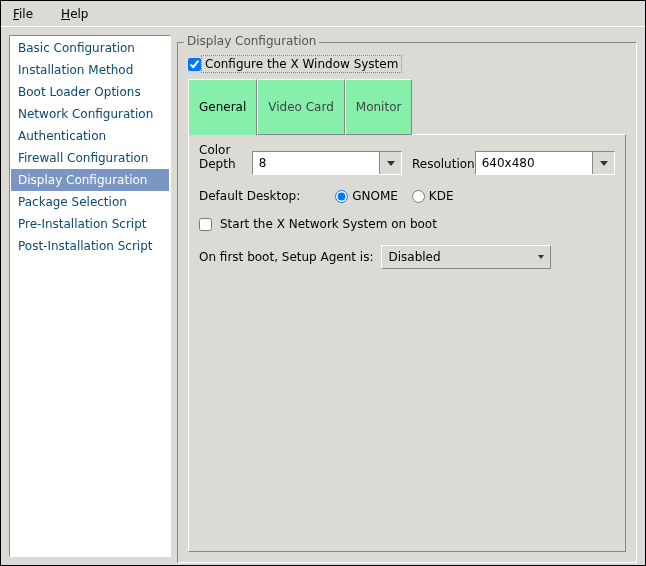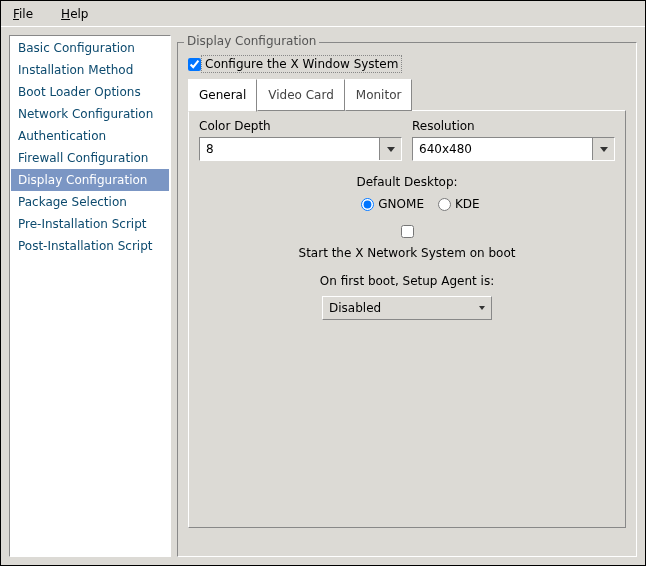--- a/index.html
+++ b/index.html
@@ -95,22 +95,22 @@
   .dotted-outline {
     border: 1px dotted #888;
     padding: 1px 3px;
   }
   .tabs {
     display: flex;
     position: relative;
     z-index: 2;
   }
   .tab {
-    padding: 8px 10px;
-    background: #ffffff;
+    padding: 20px 10px;
+    background: #86efac;
     border-top: 1px solid #fff;
     border-left: 1px solid #fff;
     border-right: 1px solid #888;
     border-bottom: 1px solid #888;
     margin-right: 0;
     cursor: default;
     position: relative;
     color: #444;
   }
   .tab.active {
@@ -128,22 +128,21 @@
     padding: 8px 10px 10px 10px;
     height: 418px;
   }
   .cols {
     display: flex;
     gap: 10px;
   }
   .col {
     flex: 1;
     display: flex;
-    flex-direction: column;
-    align-items: flex-start;
+    align-items: flex-end;
   }
   .col-label {
     margin-bottom: 4px;
   }
   .combo {
     width: 100%;
     height: 24px;
     background: #fff;
     display: flex;
     align-items: center;
@@ -186,21 +185,20 @@
   .arrow-down.small {
     border-left: 3px solid transparent;
     border-right: 3px solid transparent;
     border-top: 4px solid #333;
   }
   .row {
     display: flex;
     align-items: center;
     gap: 8px;
     margin-top: 14px;
-    flex-direction: column;
   }
   .radio-group { display: flex; gap: 14px; padding-left: 27px; }
   .radio-opt { display: flex; align-items: center; gap: 4px; }
   .setup-combo { width: 170px; }
 </style>
 </head>
 <body>
 
 <div class="menubar">
   <div class="menu-item"><span class="accel">F</span>ile</div>

